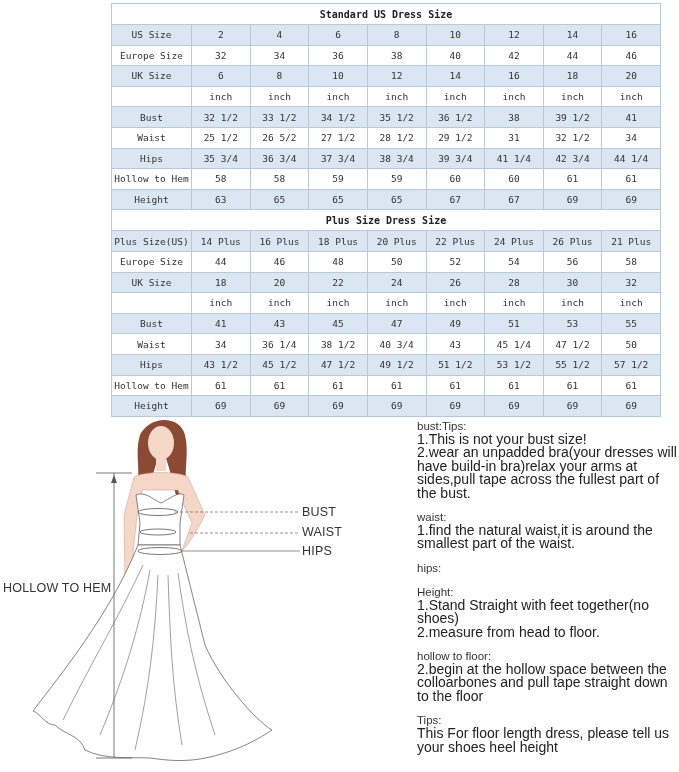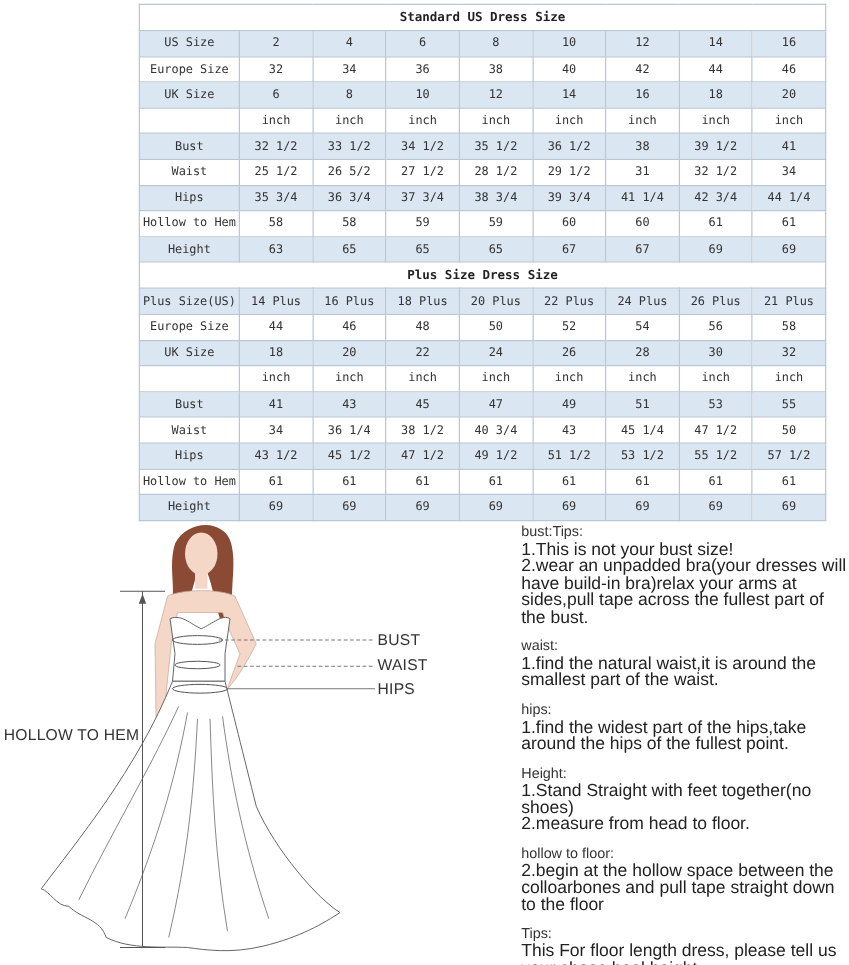--- a/index.html
+++ b/index.html
@@ -305,21 +305,20 @@
       <div class="tip-heading">bust:Tips:</div>
       <div class="tip-line">1.This is not your bust size!</div>
       <div class="tip-line">2.wear an unpadded bra(your dresses will have build-in bra)relax your arms at sides,pull tape across the fullest part of the bust.</div>
     </div>
     <div class="tip-block">
       <div class="tip-heading">waist:</div>
       <div class="tip-line">1.find the natural waist,it is around the smallest part of the waist.</div>
     </div>
     <div class="tip-block">
       <div class="tip-heading">hips:</div>
-      <div class="tip-line">1.find the widest part of the hips,take around the hips of the fullest point.</div>
     </div>
     <div class="tip-block">
       <div class="tip-heading">Height:</div>
       <div class="tip-line">1.Stand Straight with feet together(no shoes)</div>
       <div class="tip-line">2.measure from head to floor.</div>
     </div>
     <div class="tip-block">
       <div class="tip-heading">hollow to floor:</div>
       <div class="tip-line">2.begin at the hollow space between the colloarbones and pull tape straight down to the floor</div>
     </div>

